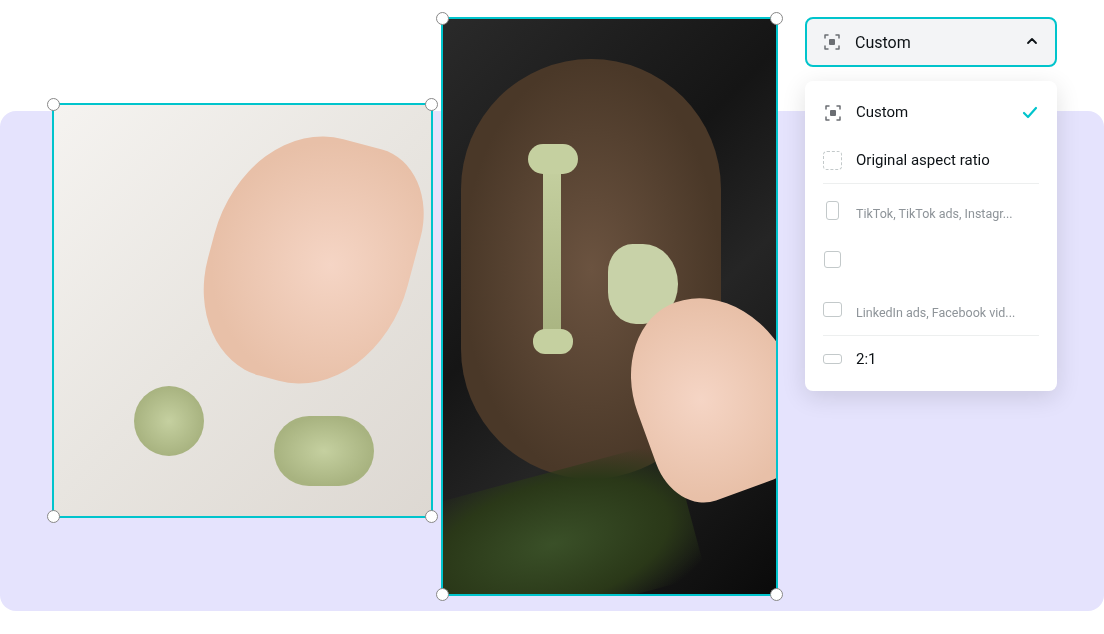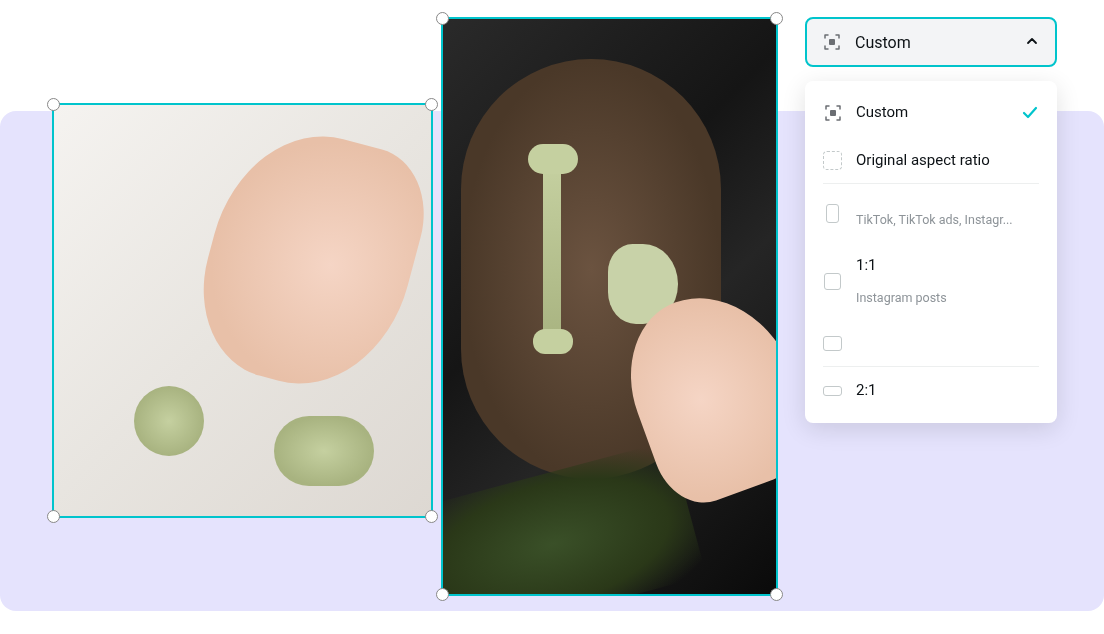--- a/index.html
+++ b/index.html
@@ -257,21 +257,21 @@
       line-height: 1.3;
     }
     .item-sublabel {
       font-size: 12.5px;
       color: #8e9499;
       white-space: nowrap;
       overflow: hidden;
       text-overflow: ellipsis;
       max-width: 175px;
       line-height: 1.3;
-      margin-top: 14px;
+      margin-top: 8px;
     }
     .check-icon {
       width: 18px;
       height: 18px;
       flex-shrink: 0;
     }
     .custom-icon-svg {
       width: 18px;
       height: 18px;
     }
@@ -371,33 +371,30 @@
     </span>
     <div class="item-text">
       <div class="item-sublabel">TikTok, TikTok ads, Instagr...</div>
     </div>
   </div>
 
   <div class="panel-item">
     <span class="item-icon">
       <div class="ratio-box ratio-1-1"></div>
     </span>
+  </div>
+
+
+
+  <div class="panel-item has-divider">
+    <span class="item-icon">
+      <div class="ratio-box ratio-4-3"></div>
+    </span>
     <div class="item-text">
-      <div class="item-label">1:1</div>
-      <div class="item-sublabel">Instagram posts</div>
-    </div>
-  </div>
-
-
-
-  <div class="panel-item has-divider">
-    <span class="item-icon">
-      <div class="ratio-box ratio-4-3"></div>
-    </span>
-    <div class="item-text">
+      <div class="item-sublabel">LinkedIn ads, Facebook vid...</div>
     </div>
   </div>
 
   <div class="panel-item">
     <span class="item-icon">
       <div class="ratio-box ratio-2-1"></div>
     </span>
     <div class="item-text">
       <div class="item-label">2:1</div>
     </div>

